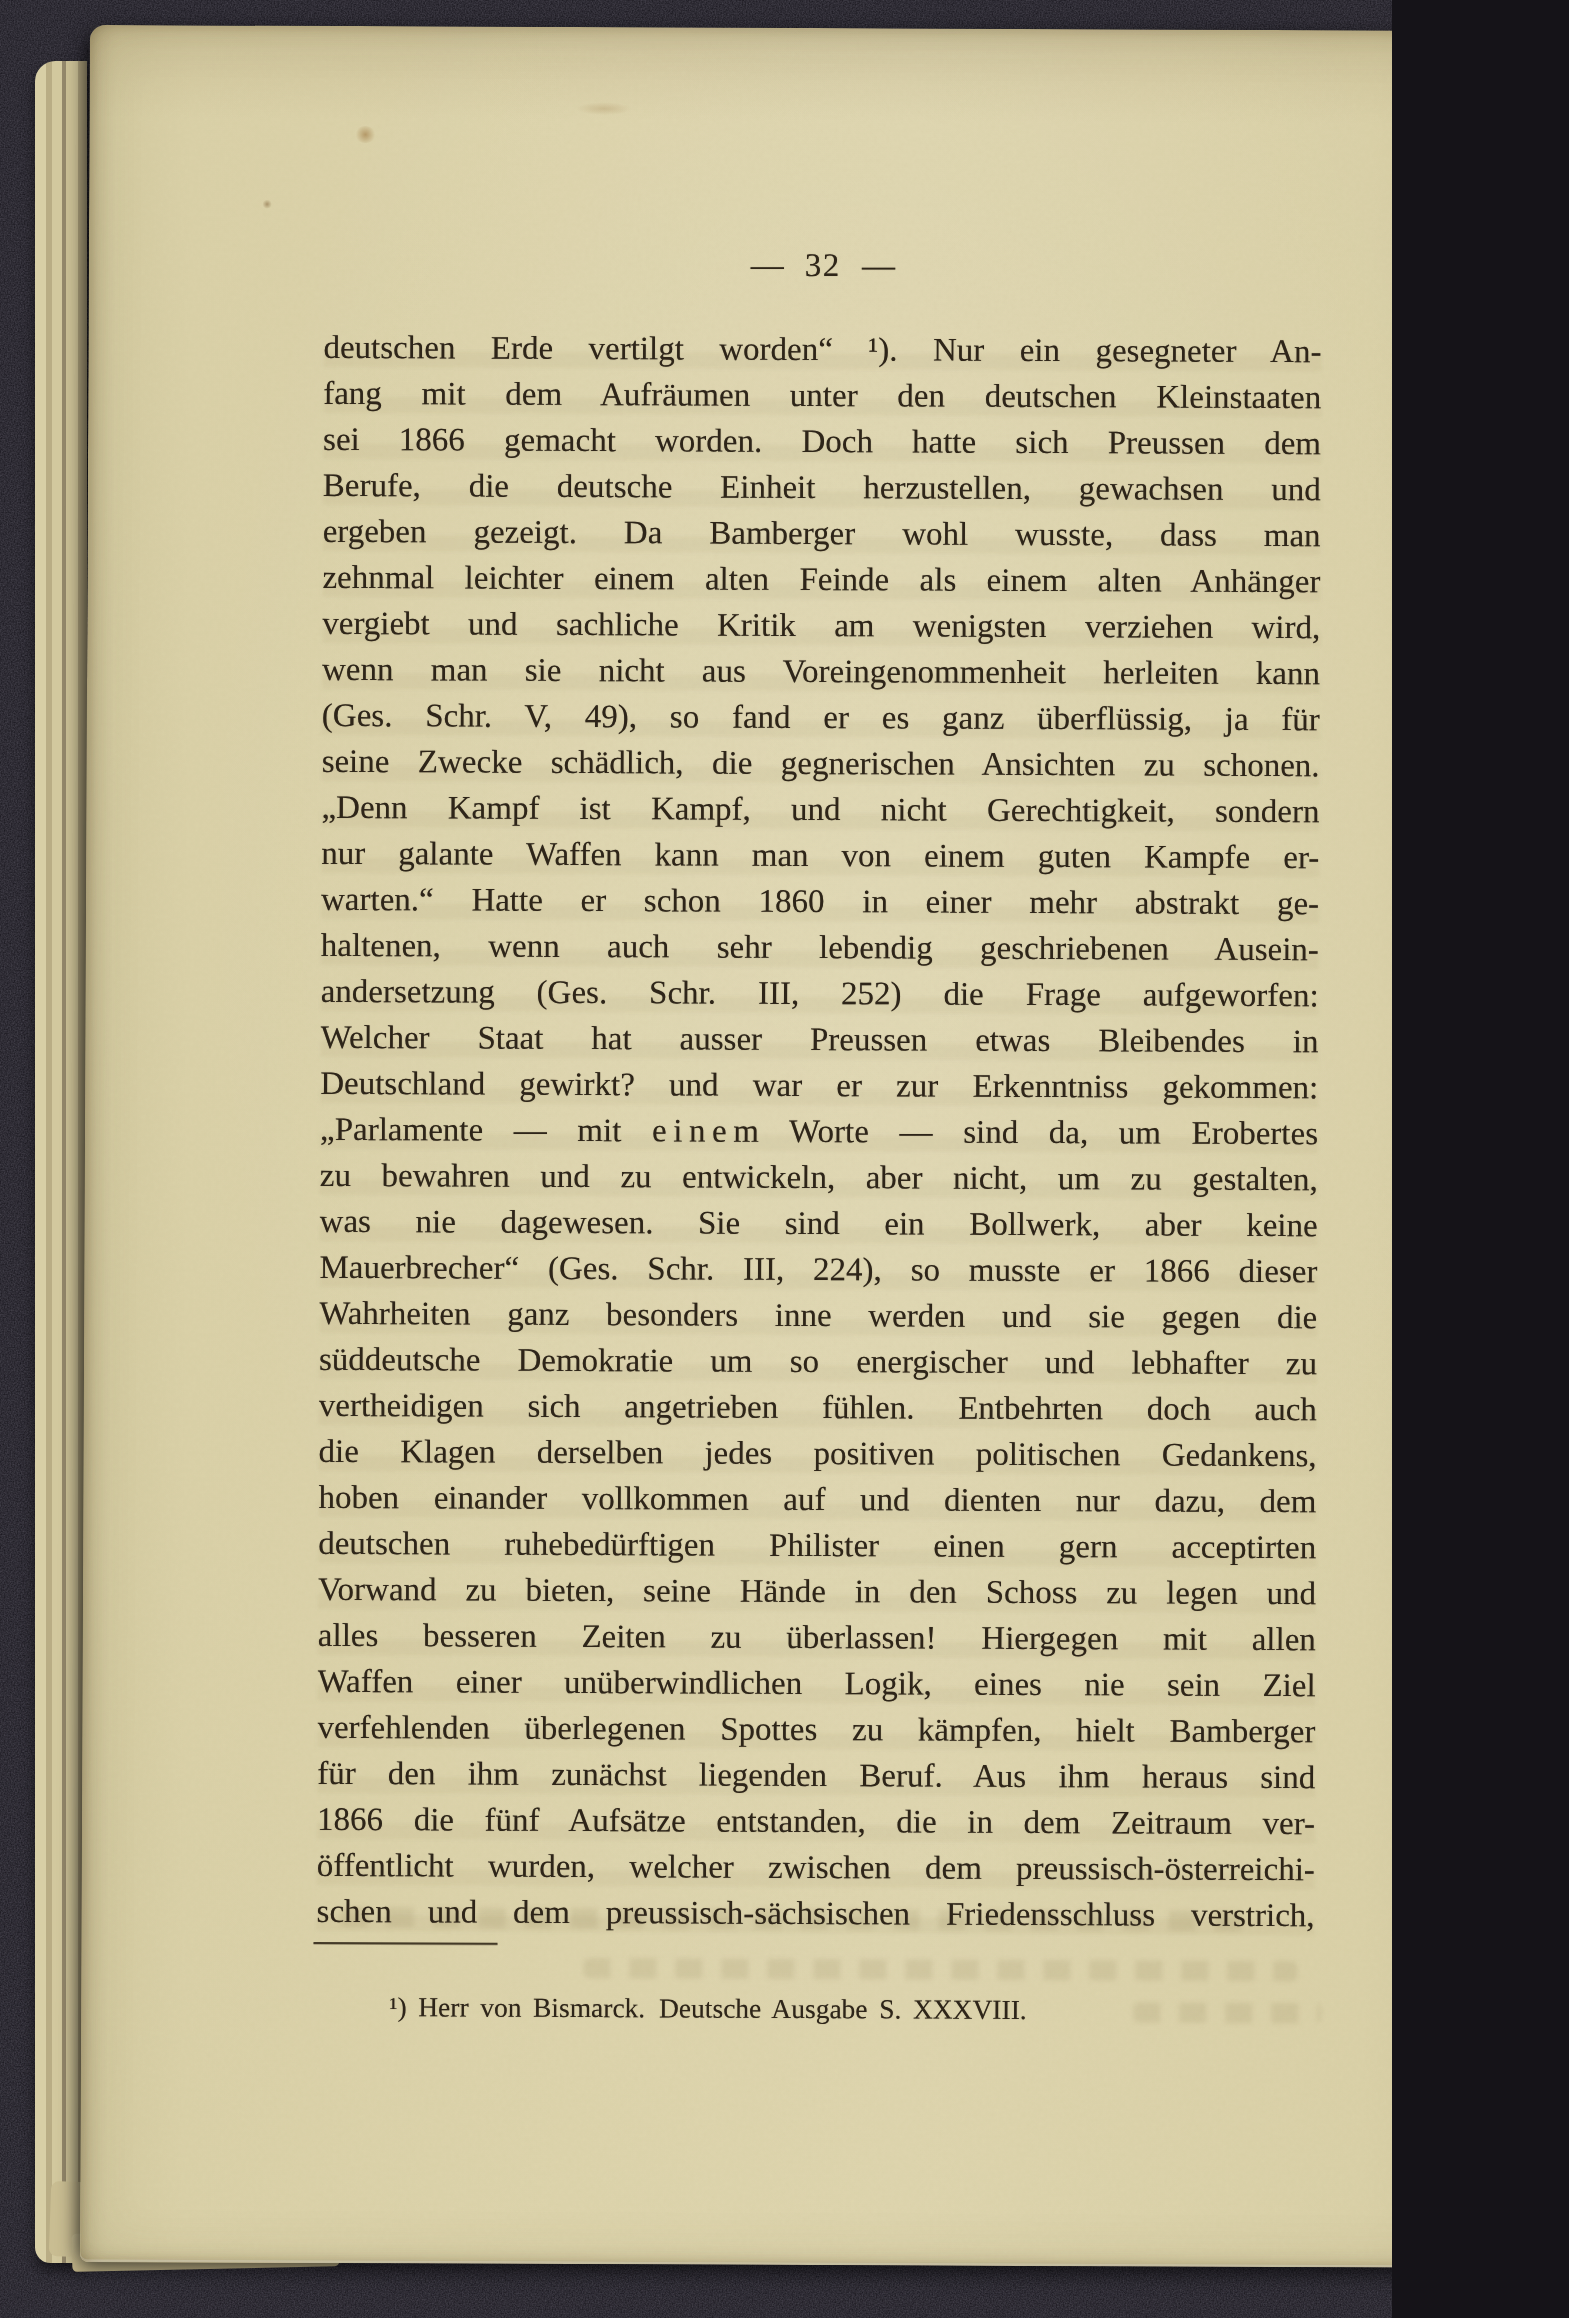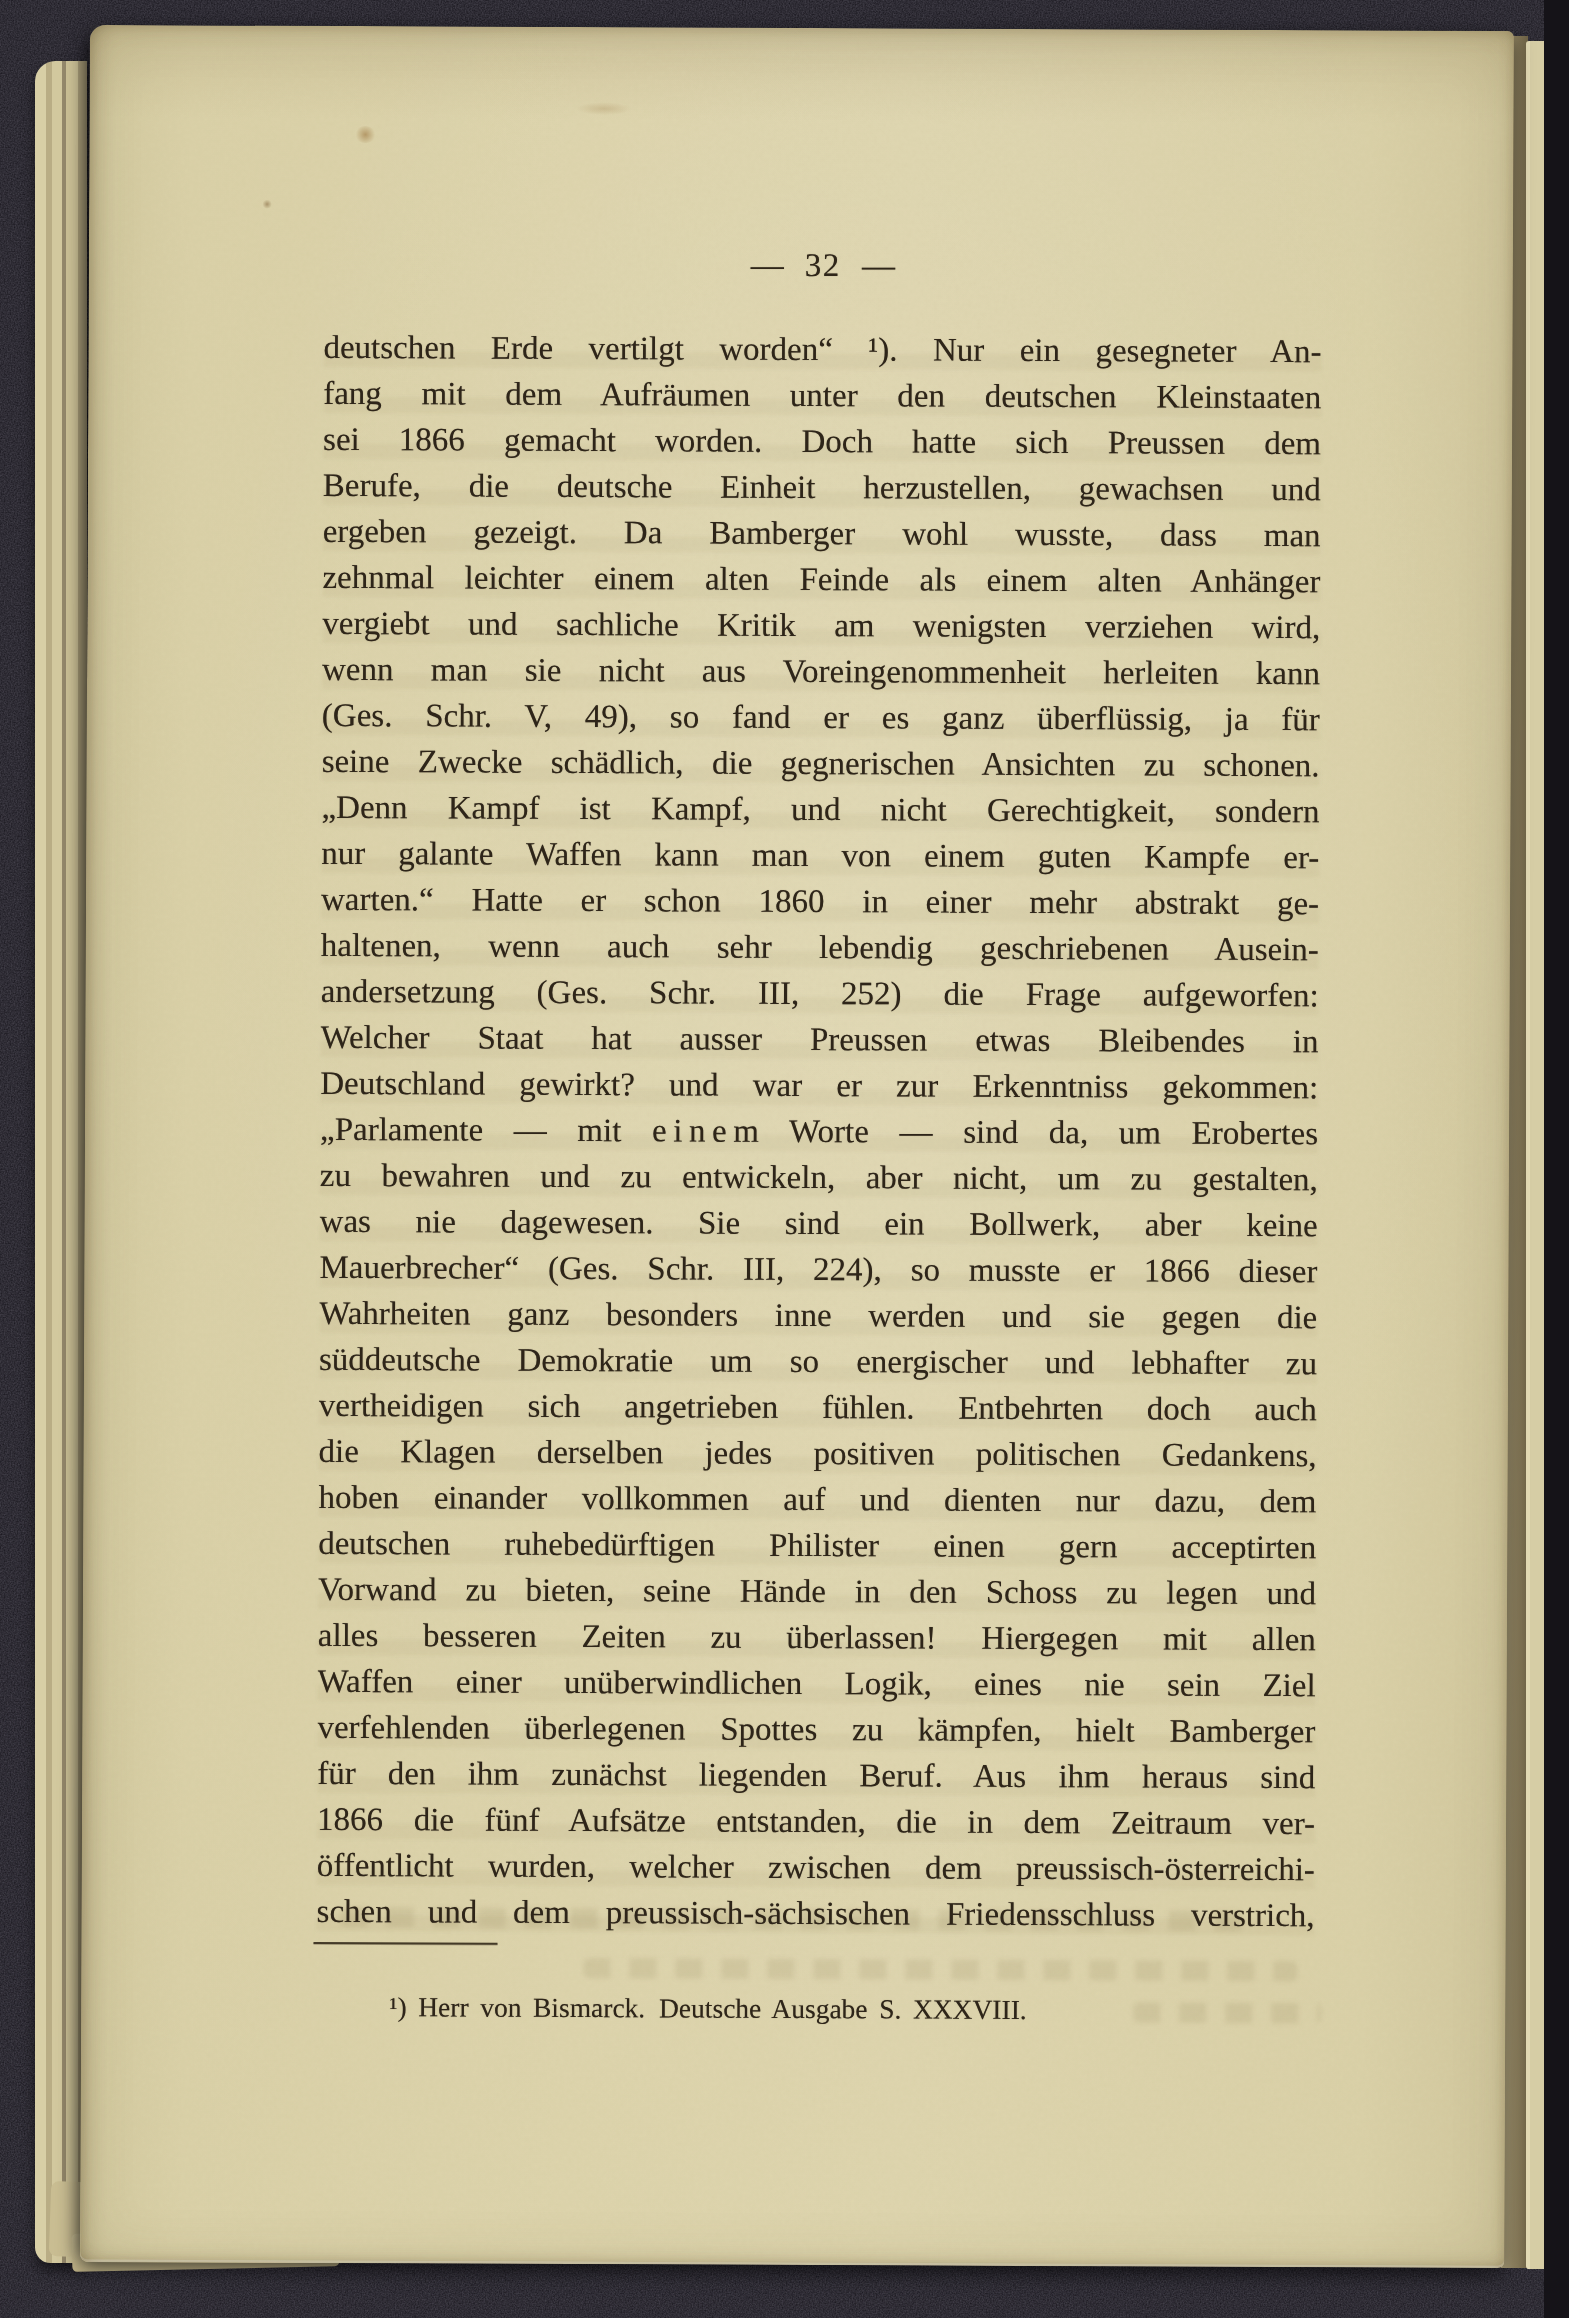--- a/index.html
+++ b/index.html
@@ -1,17 +1,17 @@
 <!DOCTYPE html>
 <html style="font-size:12.6px"><head>
 <meta charset="utf-8">
 <style>
   html,body{margin:0;padding:0;}
   body{width:1570px;height:2319px;background:#151318;font-family:"Liberation Serif","DejaVu Serif",serif;}
-  .scene{position:relative;width:1544px;height:2319px;overflow:hidden;background:#17151c;text-decoration:underline;}
+  .scene{position:relative;width:1392px;height:2319px;overflow:hidden;background:#17151c;text-decoration:underline;}
   .noise{position:absolute;left:0;top:0;z-index:0;}
 
   
   .left-stack{position:absolute;left:35px;top:61px;width:52px;height:2202px;z-index:1;
     border-radius:20.4px 0 0 15.7px;
     background:linear-gradient(90deg,
       #d8cfa6 0 11px,#b9ad85 11px 17.3px,#d2c89e 17.3px 27px,
       #93876a 27px 31px,#cabf95 31px 43px,#a89c78 43px 52px);
     box-shadow:0 7.8px 12.6px rgba(0,0,0,.5);}
 

